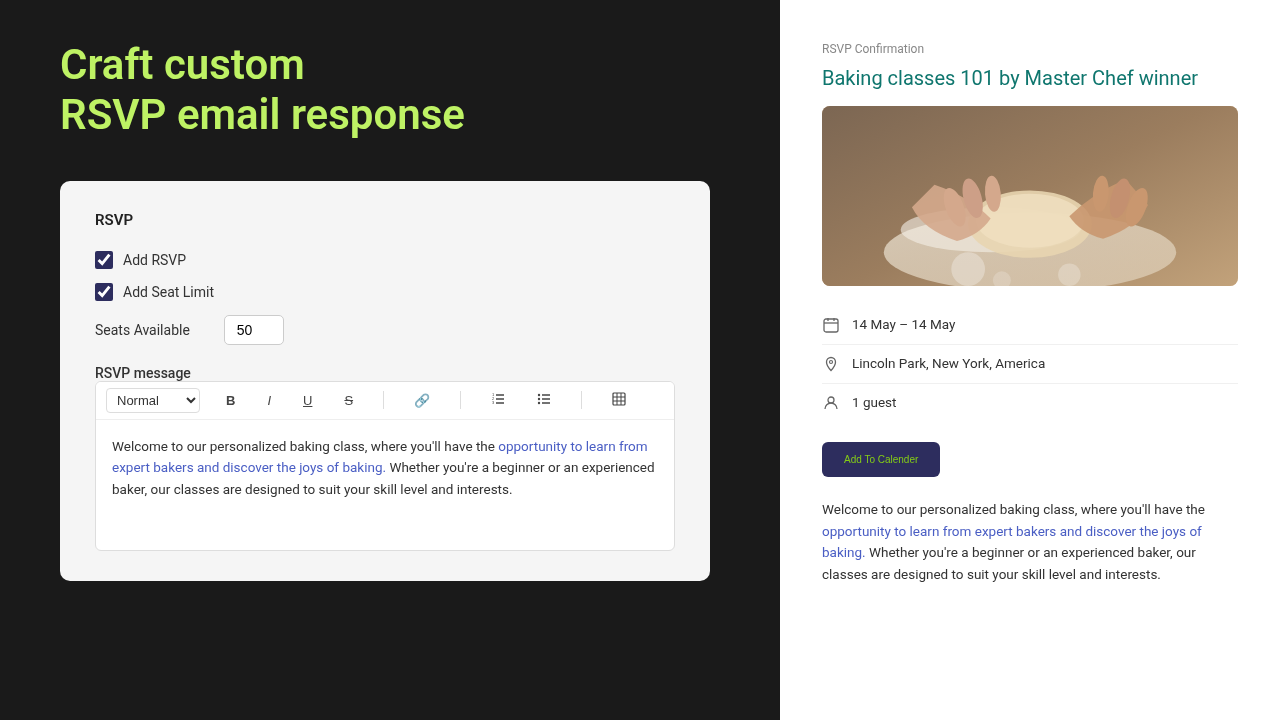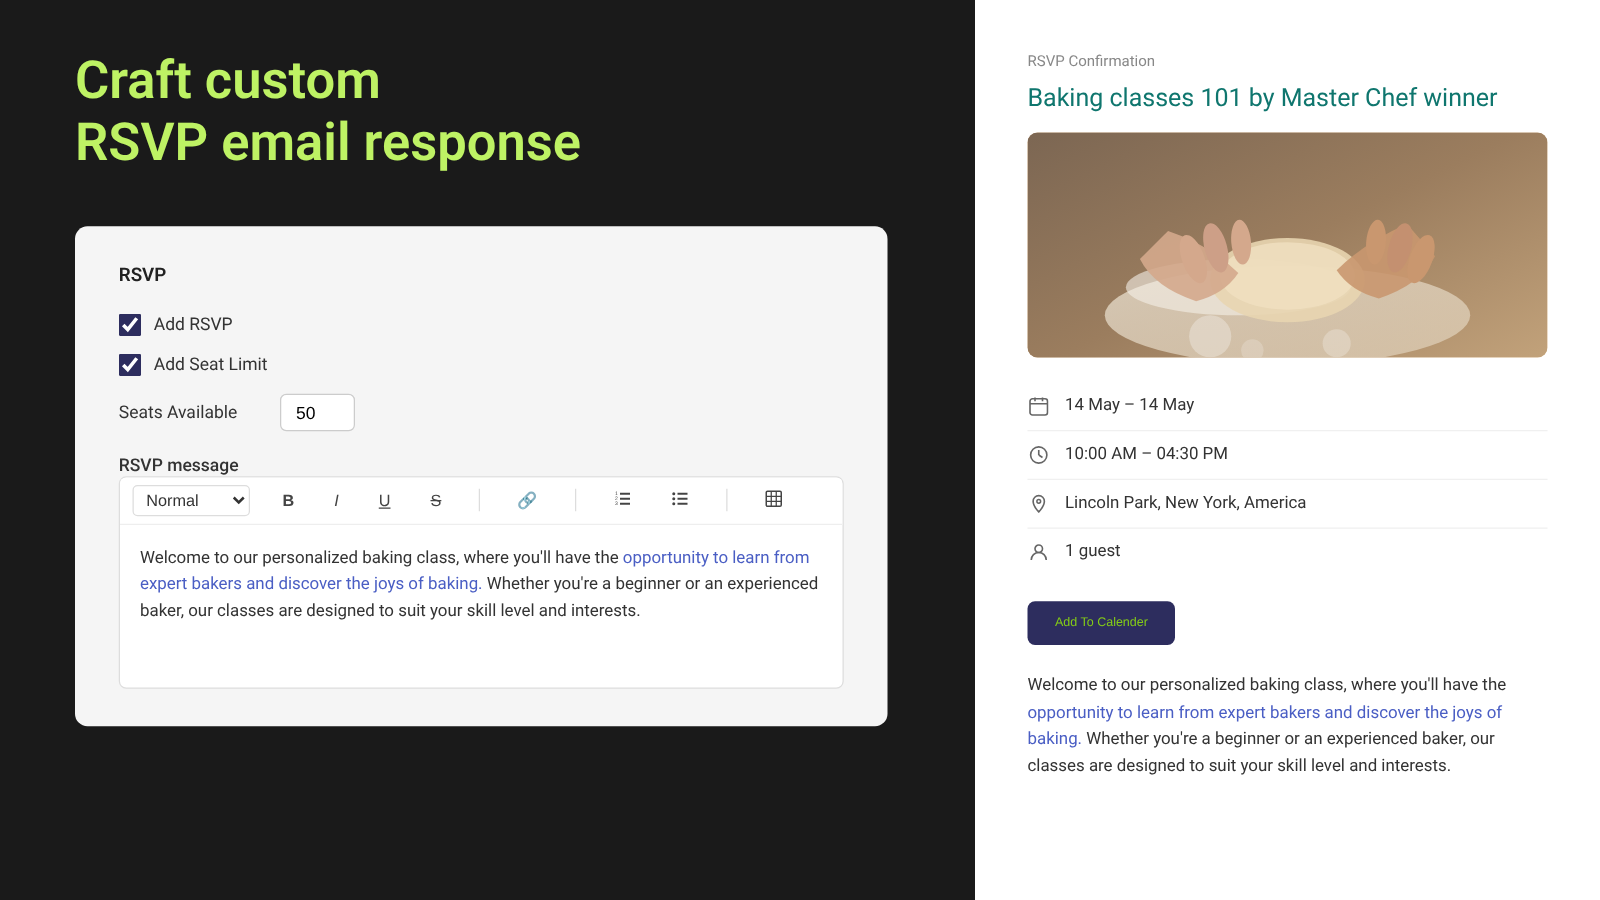--- a/index.html
+++ b/index.html
@@ -379,30 +379,20 @@
             <line x1="1" y1="6" x2="15" y2="6" stroke="#666" stroke-width="1.3"></line>
             <line x1="5" y1="1" x2="5" y2="4" stroke="#666" stroke-width="1.3"></line>
             <line x1="11" y1="1" x2="11" y2="4" stroke="#666" stroke-width="1.3"></line>
           </svg>
         </span>
         <span>14 May – 14 May</span>
       </div>
       <div class="detail-row">
         <span class="detail-icon">
           <svg width="16" height="16" viewBox="0 0 16 16" fill="none" xmlns="http://www.w3.org/2000/svg">
-            <circle cx="8" cy="8" r="6.5" stroke="#666" stroke-width="1.3" fill="none"></circle>
-            <line x1="8" y1="4" x2="8" y2="8" stroke="#666" stroke-width="1.3"></line>
-            <line x1="8" y1="8" x2="11" y2="10" stroke="#666" stroke-width="1.3"></line>
-          </svg>
-        </span>
-        <span>10:00 AM – 04:30 PM</span>
-      </div>
-      <div class="detail-row">
-        <span class="detail-icon">
-          <svg width="16" height="16" viewBox="0 0 16 16" fill="none" xmlns="http://www.w3.org/2000/svg">
             <path d="M8 1.5C5.51 1.5 3.5 3.51 3.5 6c0 3.75 4.5 8.5 4.5 8.5s4.5-4.75 4.5-8.5c0-2.49-2.01-4.5-4.5-4.5z" stroke="#666" stroke-width="1.3" fill="none"></path>
             <circle cx="8" cy="6" r="1.5" stroke="#666" stroke-width="1.2" fill="none"></circle>
           </svg>
         </span>
         <span>Lincoln Park, New York, America</span>
       </div>
       <div class="detail-row">
         <span class="detail-icon">
           <svg width="16" height="16" viewBox="0 0 16 16" fill="none" xmlns="http://www.w3.org/2000/svg">
             <circle cx="8" cy="5" r="3" stroke="#666" stroke-width="1.3" fill="none"></circle>

